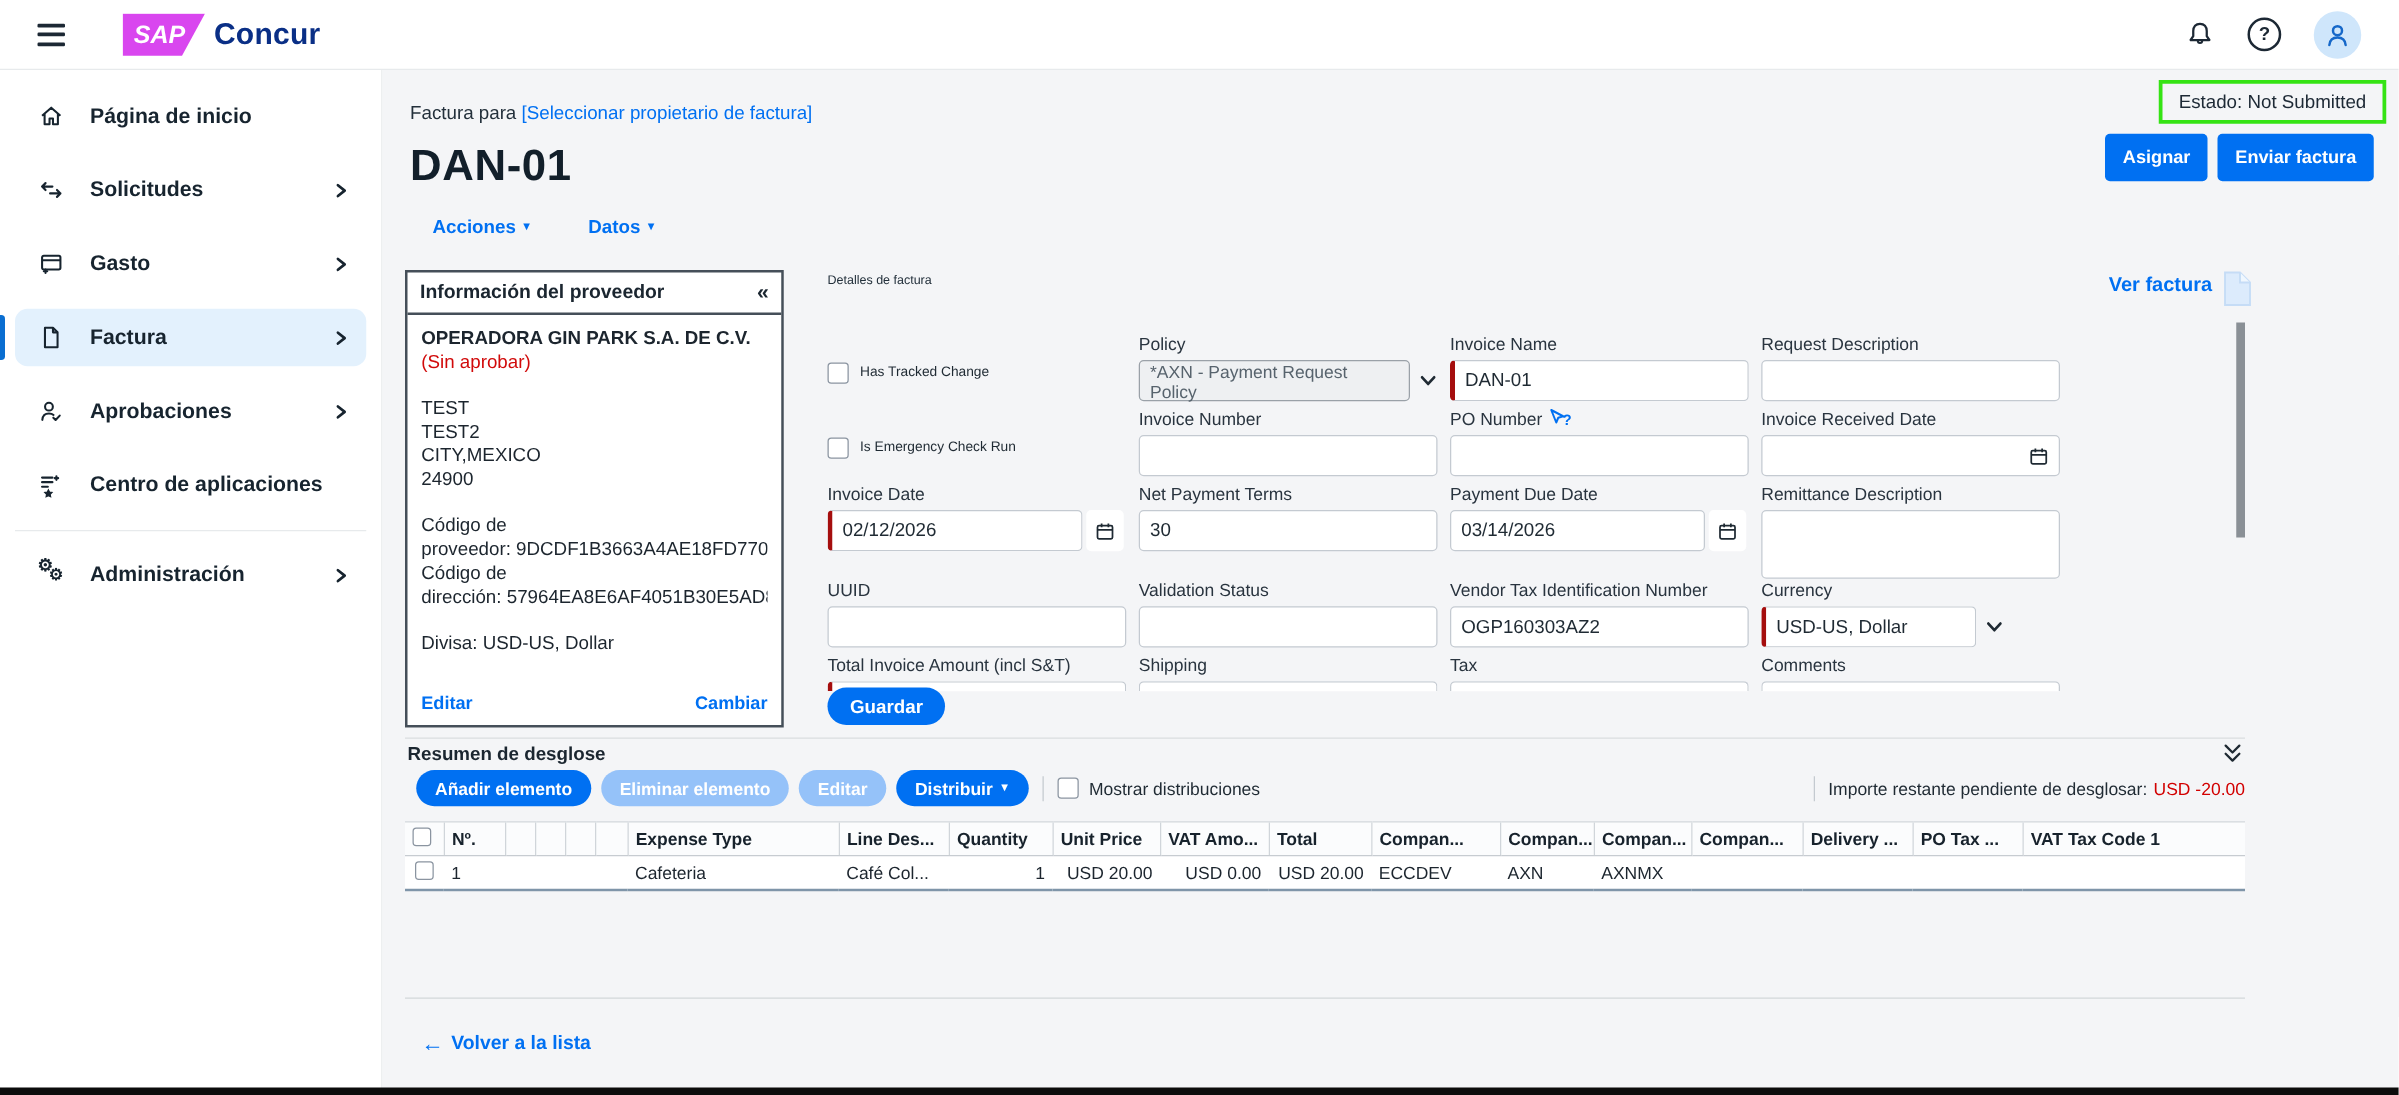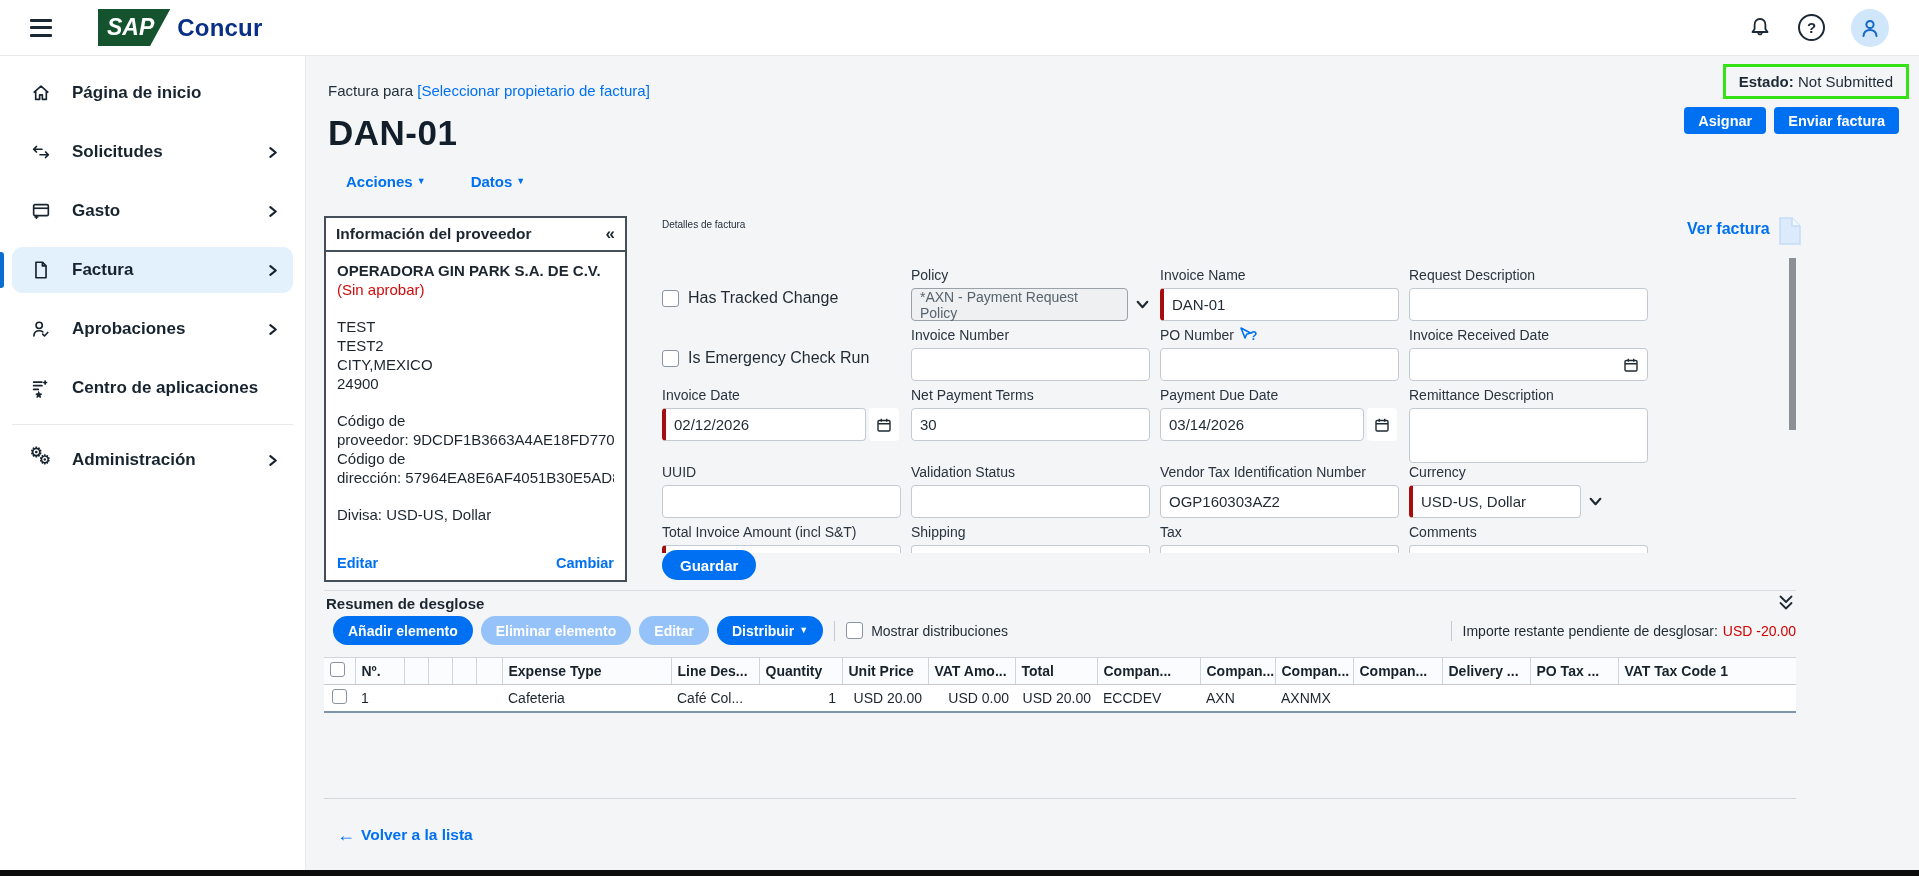--- a/index.html
+++ b/index.html
@@ -4,21 +4,21 @@
 <style>
   html,body{margin:0;padding:0;background:#fff;}
   body{width:1919px;height:876px;overflow:hidden;font-family:"Liberation Sans",sans-serif;-webkit-font-smoothing:antialiased;}
   .app{position:relative;width:1919px;height:876px;background:#fff;}
 
   
   .tophdr{height:55px;display:flex;align-items:center;background:#fff;border-bottom:1px solid #e7eaec;position:relative;z-index:5;}
   .burger{margin-left:30px;cursor:pointer;display:flex;flex-direction:column;gap:4.5px;}
   .burger i{display:block;width:22px;height:3px;background:#1c2834;border-radius:1px;}
   .logo{margin-left:46px;display:flex;align-items:center;gap:7px;}
-  .sapshape{background:#14532d;color:#fff;font-style:italic;font-weight:bold;font-size:23px;line-height:1;padding:7px 16px 7px 9px;clip-path:polygon(0 0,100% 0,72% 100%,0 100%);}
+  .sapshape{background:#d946ef;color:#fff;font-style:italic;font-weight:bold;font-size:20px;line-height:1;padding:7px 16px 7px 9px;clip-path:polygon(0 0,100% 0,72% 100%,0 100%);}
   .concur{color:#0a2f86;font-size:24px;font-weight:bold;letter-spacing:.2px;}
   .hdr-right{margin-left:auto;margin-right:30px;display:flex;align-items:center;gap:26px;}
   .hicon{display:flex;align-items:center;justify-content:center;cursor:pointer;}
   .helpcirc{width:23px;height:23px;border:2px solid #1c2834;border-radius:50%;display:flex;align-items:center;justify-content:center;font-weight:bold;font-size:15px;color:#1c2834;}
   .avatar{width:38px;height:38px;border-radius:50%;background:#cfe6fb;display:flex;align-items:center;justify-content:center;}
 
   
   .bodyrow{display:flex;height:815px;}
   .sidebar{width:306px;background:#fff;border-right:1px solid #e7eaec;padding-top:14px;box-sizing:border-box;}
   .nav-item{height:46px;margin:0 12px 13px;display:flex;align-items:center;padding:0 14px 0 18px;border-radius:10px;position:relative;color:#17242f;font-weight:600;font-size:17px;cursor:pointer;}
@@ -30,23 +30,23 @@
   .gearwrap{position:relative;width:26px;height:24px;font-size:15px;color:#17242f;}
   .gearwrap .g1{position:absolute;left:0;top:-4px;font-size:14px;}
   .gearwrap .g2{position:absolute;left:9px;top:4px;font-size:13px;}
 
   .main{flex:1;background:#f4f5f7;position:relative;overflow:hidden;}
 
   
   .ctxline{position:absolute;left:22px;top:26px;font-size:15px;color:#23303b;}
   .ctxline a{color:#0070f2;text-decoration:none;cursor:pointer;}
   .status-box{position:absolute;top:8px;right:10px;border:3px solid #35e314;padding:6px 13px;font-size:15px;color:#1d2935;background:transparent;}
-  .status-box b{font-weight:bold;}
+  .status-box b{font-weight:normal;}
   .btnrow{position:absolute;top:51px;right:20px;display:flex;gap:8px;}
-  .bluebtn{background:#0070f2;color:#fff;border:none;border-radius:4px;height:27px;padding:0 14px;font-size:14.5px;font-weight:bold;font-family:inherit;cursor:pointer;}
+  .bluebtn{background:#0070f2;color:#fff;border:none;border-radius:4px;height:38px;padding:0 14px;font-size:14.5px;font-weight:bold;font-family:inherit;cursor:pointer;}
   .pgtitle{position:absolute;left:22px;top:57px;font-size:35px;font-weight:900;color:#121f2a;letter-spacing:.5px;}
   .menurow{position:absolute;left:40px;top:117px;display:flex;gap:45px;}
   .menulink{color:#0070f2;font-weight:bold;font-size:15px;display:flex;align-items:center;gap:4px;cursor:pointer;}
   .tri{font-size:9px;line-height:1;}
 
   
   .vendor{position:absolute;left:18px;top:160px;width:303px;height:366px;background:#fff;border:2px solid #454f59;box-sizing:border-box;}
   .vhead{display:flex;align-items:center;justify-content:space-between;padding:6px 10px;border-bottom:2px solid #454f59;font-size:15.5px;font-weight:bold;color:#1b2630;}
   .vcollapse{font-size:17px;font-weight:bold;cursor:pointer;color:#1b2630;}
   .vbody{padding:9px 11px;font-size:15px;line-height:19px;color:#1c252e;}
@@ -72,21 +72,21 @@
   .ibox.tall{height:55px;align-items:flex-start;padding-top:5px;}
   .ibox.clip{height:8px;border-bottom:none;border-radius:4px 4px 0 0;}
   .selwrap{display:flex;align-items:center;}
   .ibox.gray{width:225px;background:#eef0f2;border-color:#9aa1a8;color:#57636d;font-size:14px;}
   .ibox.cur{width:172px;}
   .chevout{margin-left:7px;display:flex;cursor:pointer;}
   .withcal{display:flex;align-items:flex-start;}
   .withcal .ibox{width:204px;}
   .calchip{width:30px;height:33px;background:#fff;border-radius:4px;margin-left:3px;display:flex;align-items:center;justify-content:center;cursor:pointer;}
   .cal-in{position:absolute;right:8px;top:8px;cursor:pointer;}
-  .ckcell{display:flex;align-items:center;gap:9px;padding-top:2px;font-size:16px;color:#1f2a33;}
+  .ckcell{display:flex;align-items:center;gap:9px;padding-top:2px;font-size:11px;color:#1f2a33;}
   .cb{width:17px;height:17px;background:#fff;border:1.5px solid #8a94a0;border-radius:3px;box-sizing:border-box;display:inline-block;cursor:pointer;flex:none;}
   .savebtn{position:absolute;left:356px;top:494px;background:#0070f2;color:#fff;border:none;border-radius:16px;height:30px;padding:0 18px;font-size:15px;font-weight:bold;font-family:inherit;cursor:pointer;}
 
   
   .secline{position:absolute;left:18px;top:534px;width:1472px;height:1px;background:#d9dde0;}
   .sectitle{position:absolute;left:20px;top:539px;font-size:15px;font-weight:bold;color:#1b2630;}
   .dblchev{position:absolute;left:1472px;top:538px;cursor:pointer;}
   .toolbar{position:absolute;left:18px;top:560px;width:1472px;display:flex;align-items:center;}
   .pillbtn{height:29px;border:none;border-radius:14.5px;padding:4px 15px;font-size:14px;font-weight:bold;color:#fff;font-family:inherit;background:#0070f2;cursor:pointer;display:flex;align-items:center;gap:5px;}
   .pillbtn.disabled{background:#95c2f9;cursor:default;}

